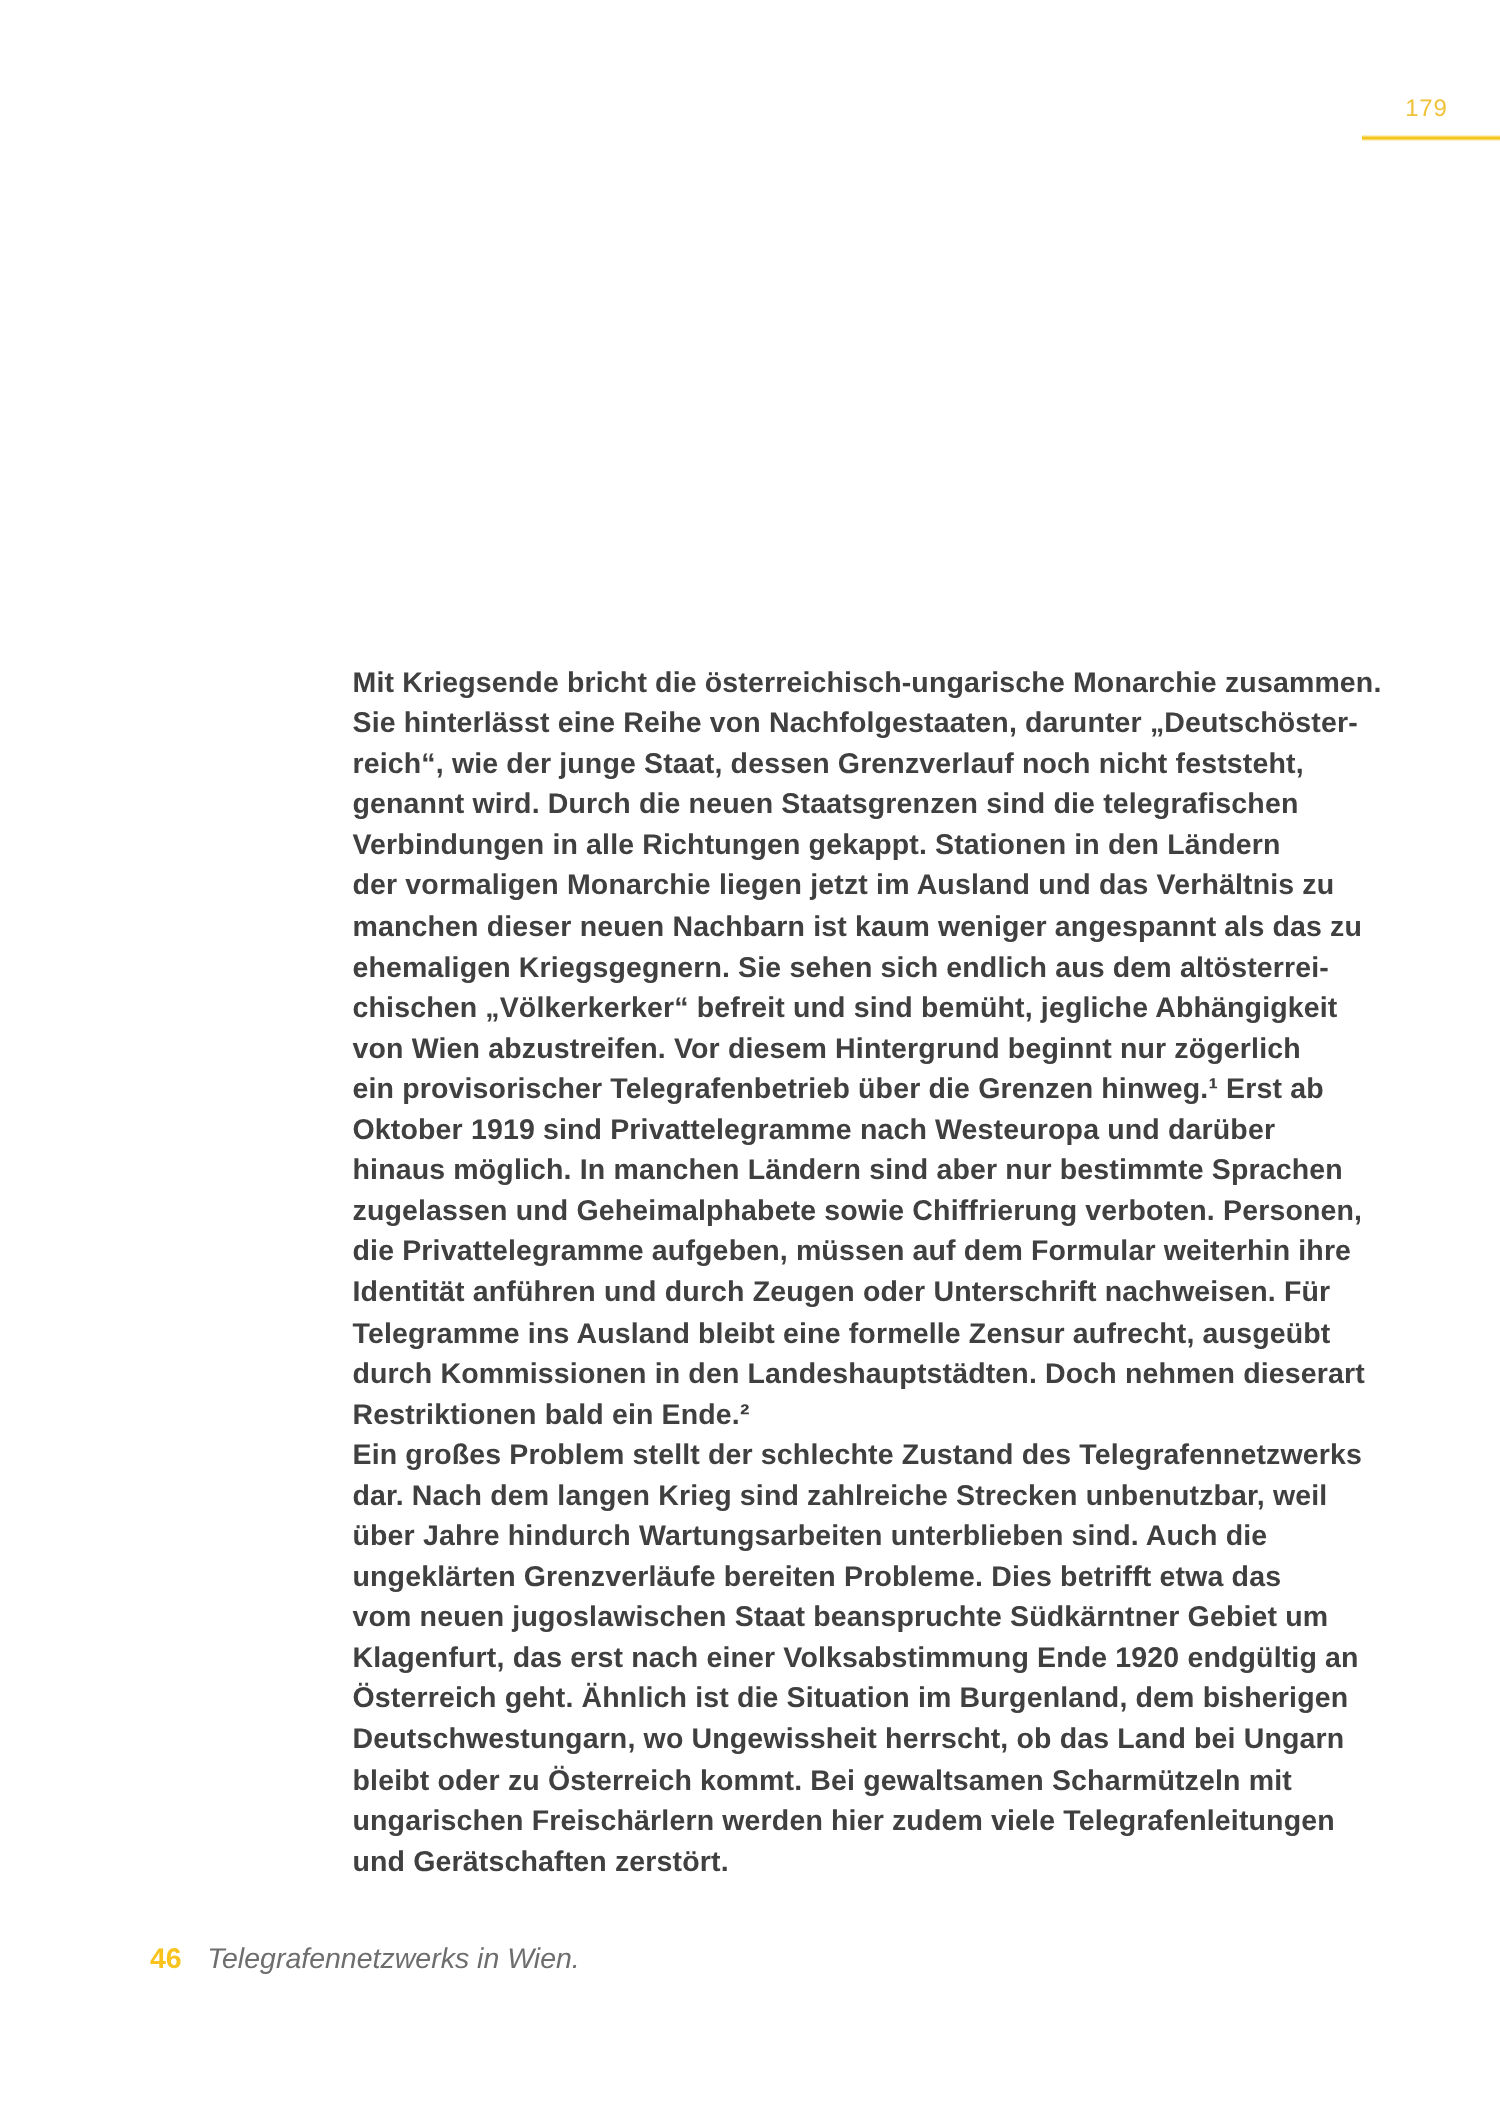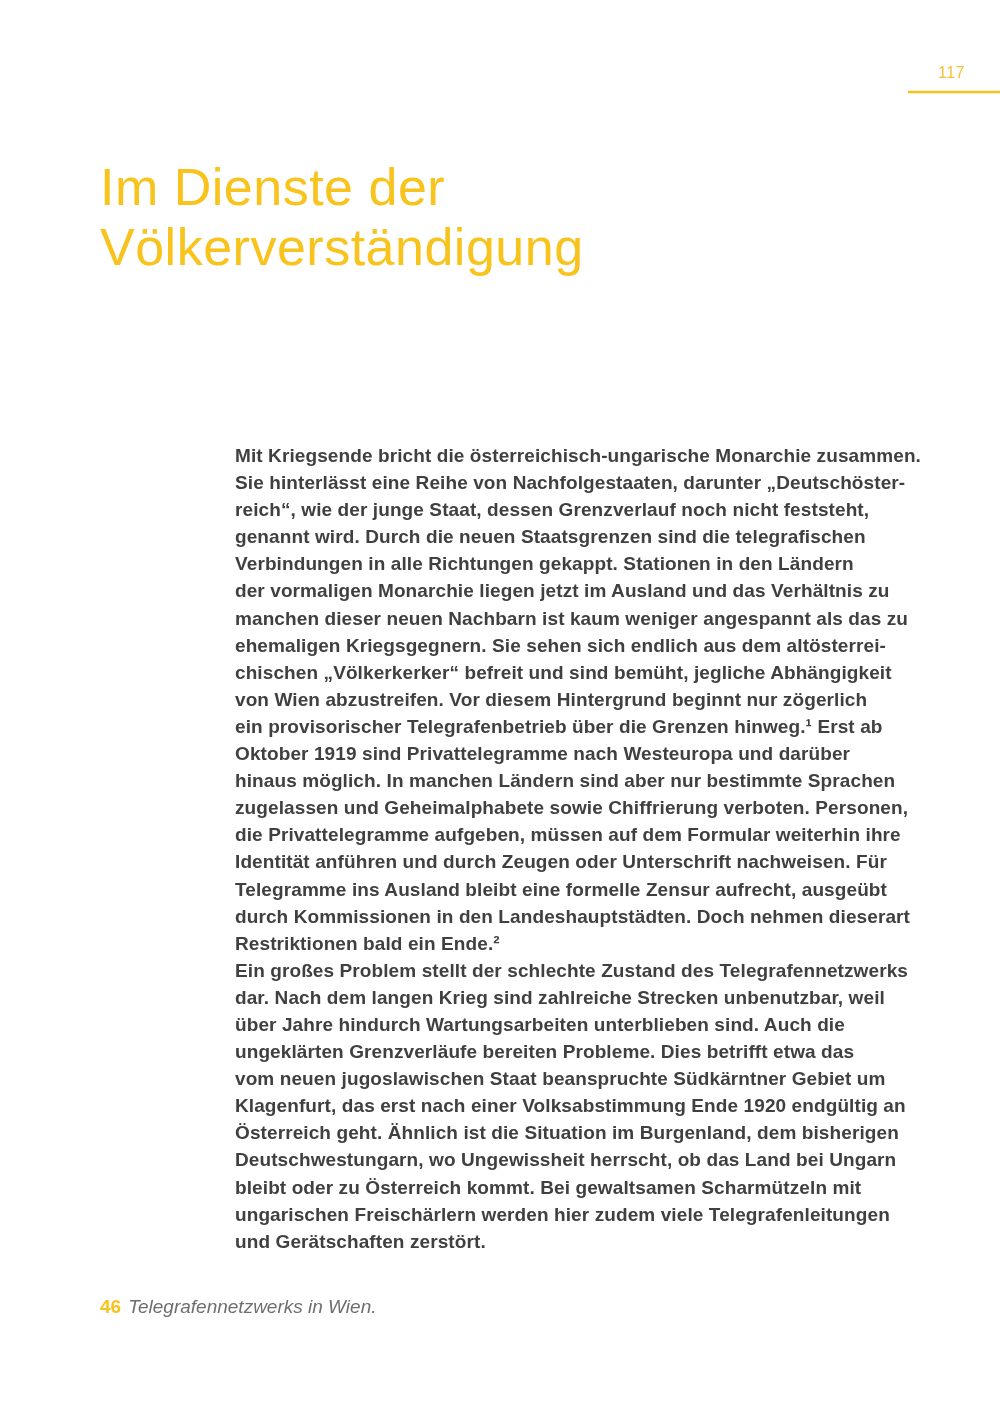--- a/index.html
+++ b/index.html
@@ -64,38 +64,36 @@
     left: 100px;
     width: 700px;
     font-size: 19px;
     line-height: 26px;
     color: #6e6e6e;
   }
   .caption-number {
     font-weight: 700;
     font-style: normal;
     color: #f8c31c;
-    margin-right: 7px;
+    margin-right: 17px;
   }
   .caption-text {
     font-style: italic;
     color: #6e6e6e;
   }
 </style>
 </head>
 <body>
 
 <div class="page">
 
-  <div class="page-number">117</div>
+  <div class="page-number">179</div>
 
   <div class="page-number-rule"></div>
 
-  <h1 class="chapter-title">Im Dienste der
-Völkerverständigung</h1>
 
   <div class="body-text">Mit Kriegsende bricht die österreichisch-ungarische Monarchie zusammen.
 Sie hinterlässt eine Reihe von Nachfolgestaaten, darunter „Deutschöster-
 reich“, wie der junge Staat, dessen Grenzverlauf noch nicht feststeht,
 genannt wird. Durch die neuen Staatsgrenzen sind die telegrafischen
 Verbindungen in alle Richtungen gekappt. Stationen in den Ländern
 der vormaligen Monarchie liegen jetzt im Ausland und das Verhältnis zu
 manchen dieser neuen Nachbarn ist kaum weniger angespannt als das zu
 ehemaligen Kriegsgegnern. Sie sehen sich endlich aus dem altösterrei-
 chischen „Völkerkerker“ befreit und sind bemüht, jegliche Abhängigkeit

